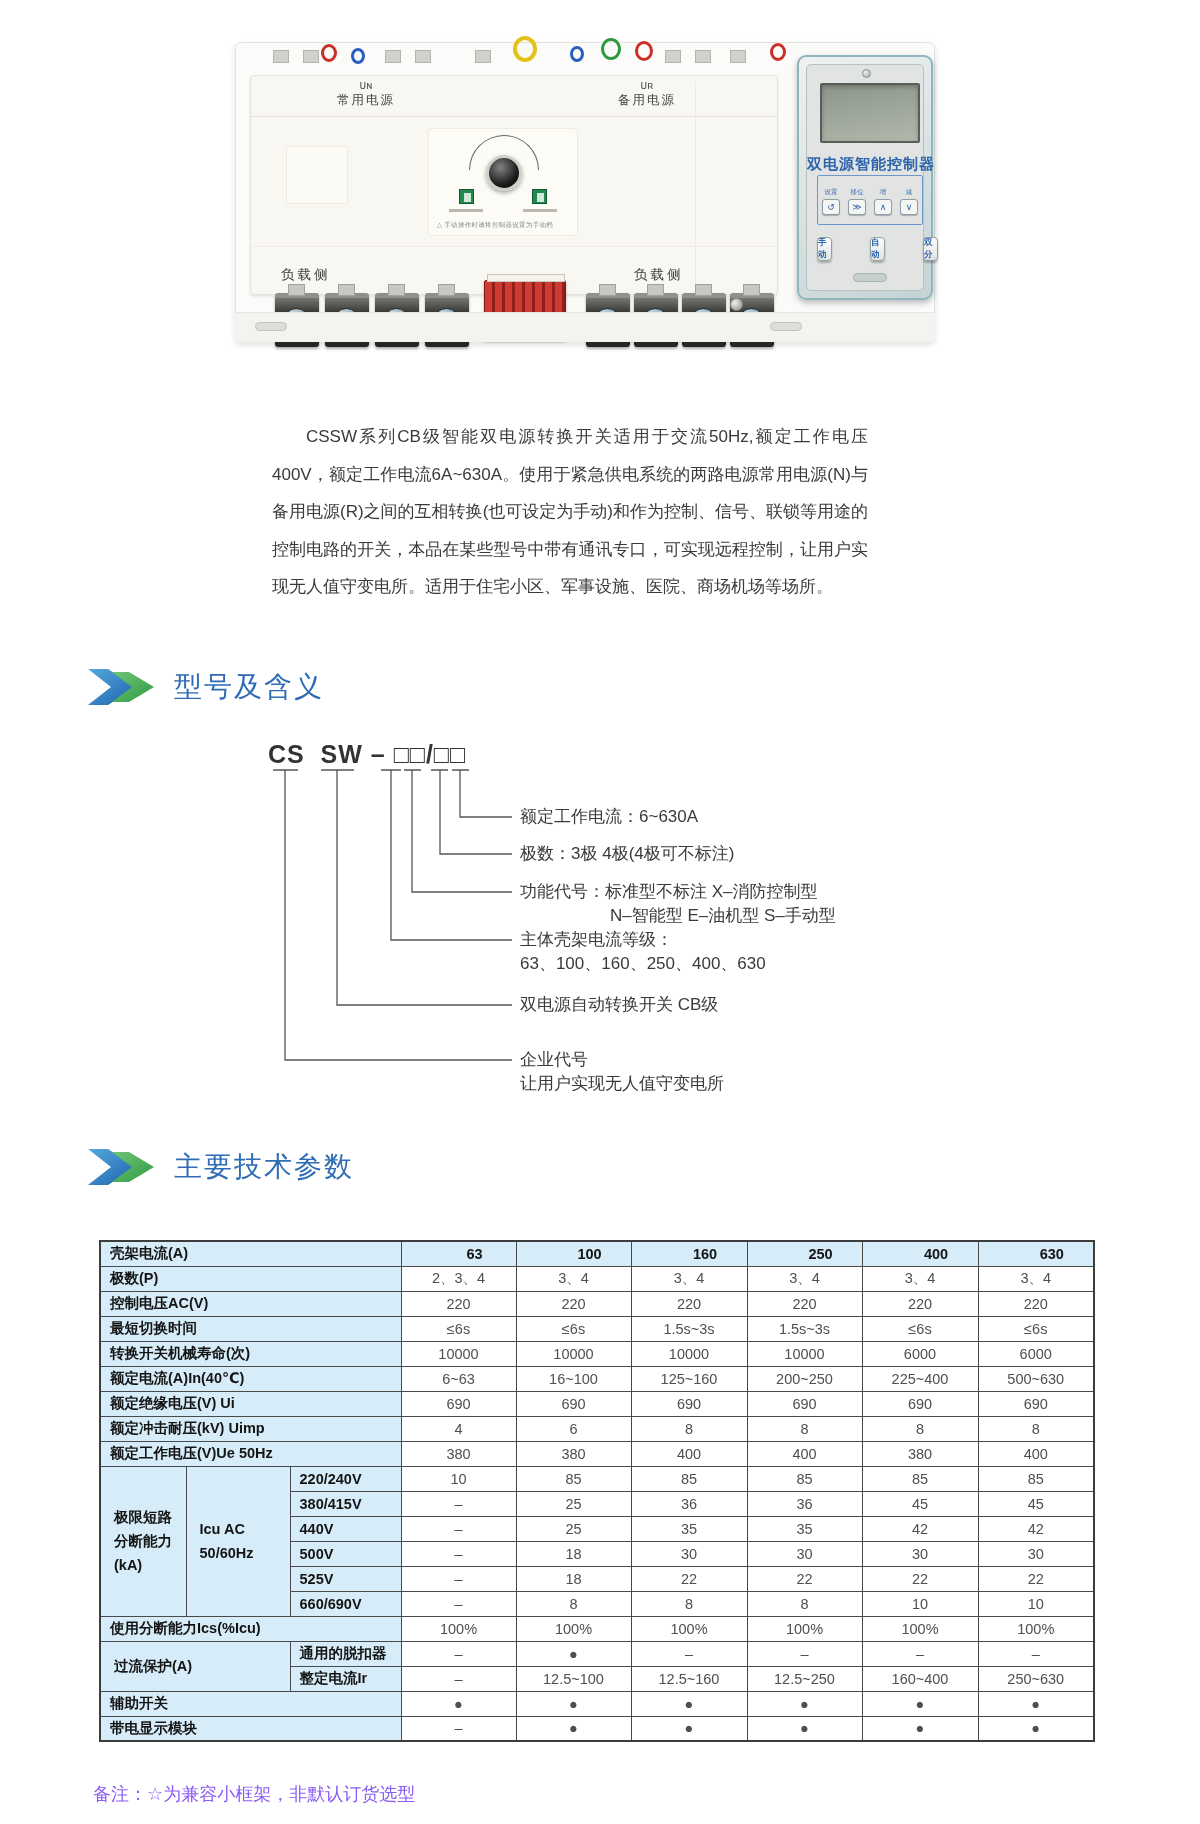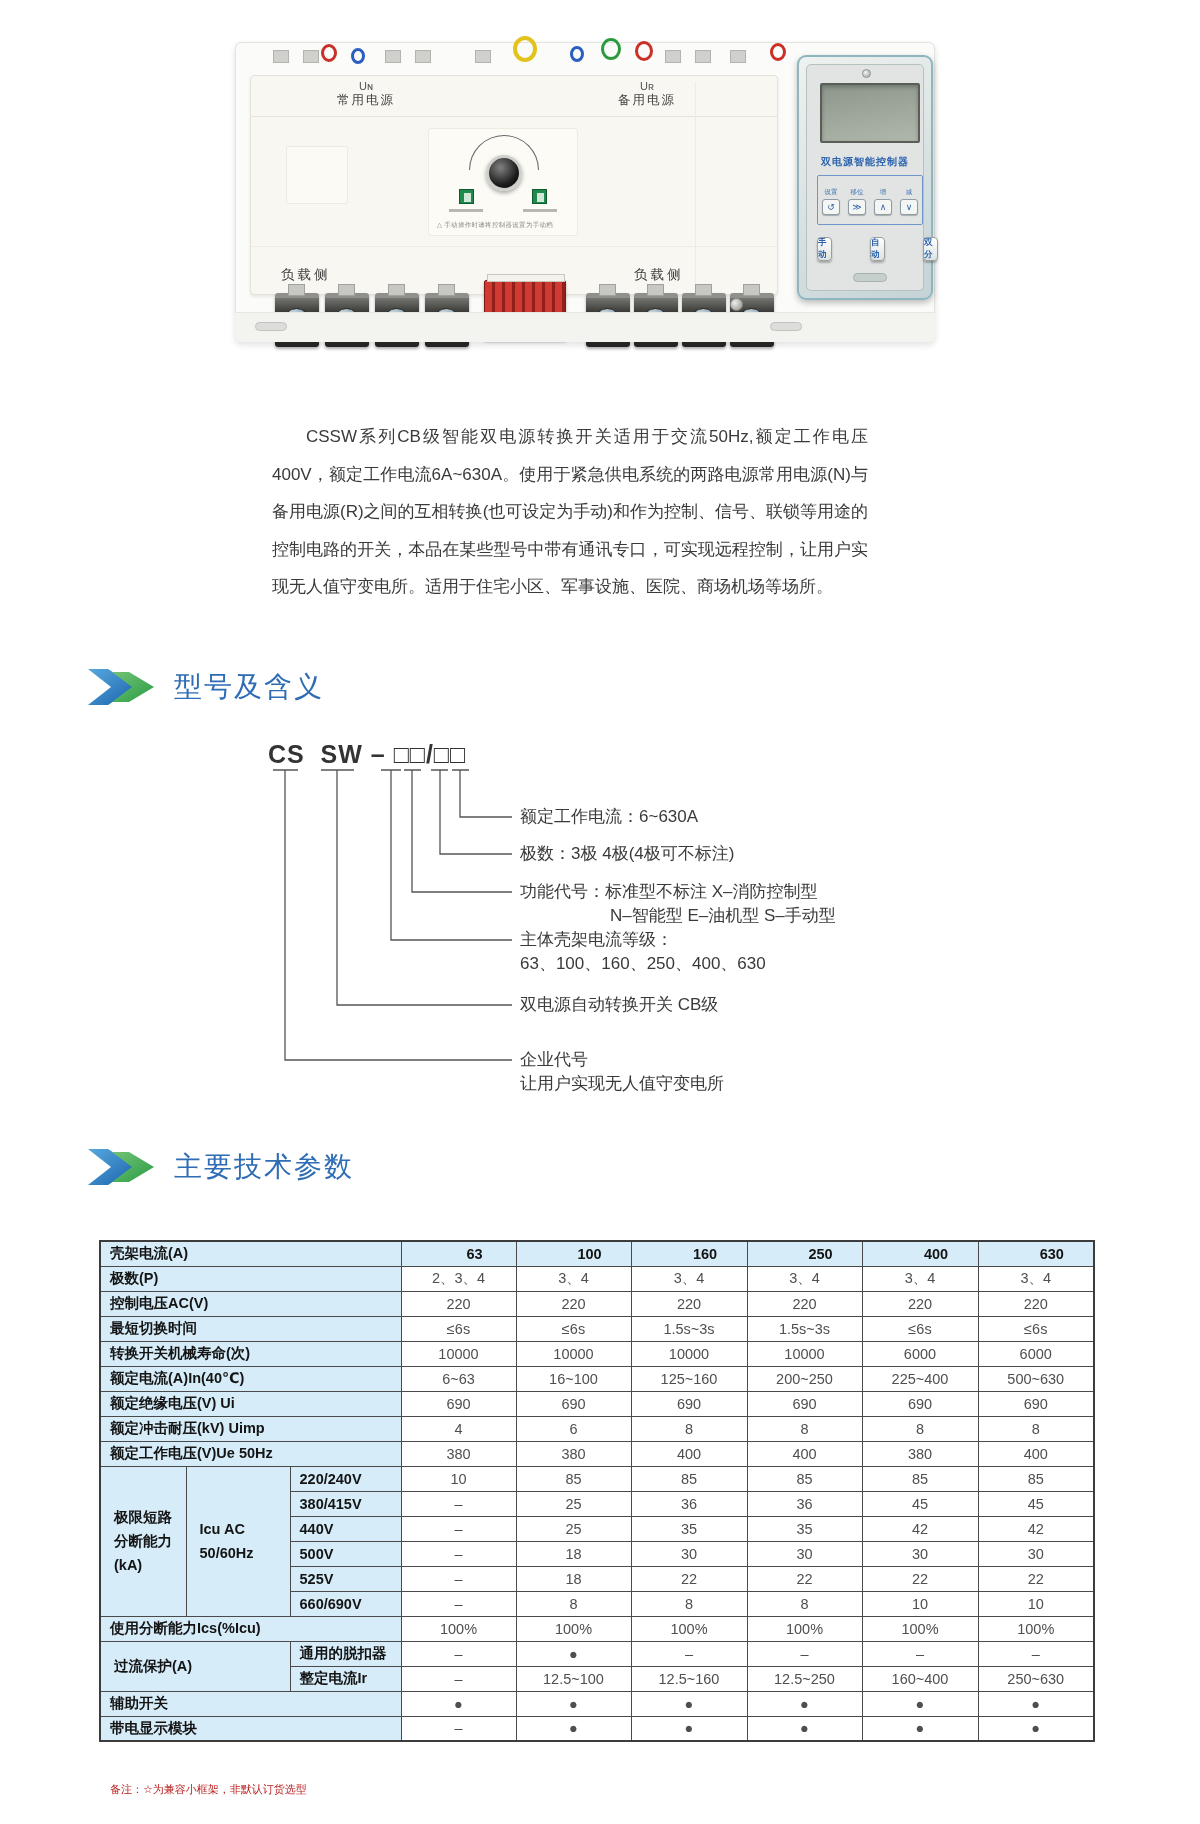--- a/index.html
+++ b/index.html
@@ -12,21 +12,21 @@
   .flange { position:absolute; left:10px; top:284px; width:700px; height:30px; background:#f3f3f0; border-radius:0 0 6px 6px; border-top:1px solid #e6e6e2; }
   .slot { position:absolute; width:32px; height:9px; background:#dddddb; border:1px solid #c2c2be; border-radius:5px; top:294px; }
   .screw { position:absolute; width:13px; height:13px; border-radius:50%; background:radial-gradient(circle at 35% 35%,#eee,#a9a9a5 70%,#7b7b77); border:1px solid #8d8d89; }
   .clamp { position:absolute; top:22px; width:16px; height:13px; background:#d0d0cc; border:1px solid #b3b3af; }
   .loop { position:absolute; border-radius:50%; background:transparent; }
 
   .switch-body { position:absolute; left:25px; top:47px; width:528px; height:220px; background:#f8f7f2; border:1px solid #e4e2da; border-radius:4px; box-shadow:0 2px 3px rgba(0,0,0,.08); }
   .band-line { position:absolute; left:0; right:0; top:40px; border-bottom:1px solid #e5e3db; }
   .seam { position:absolute; left:0; right:0; top:170px; border-bottom:1px solid #edebe3; }
   .vseam { position:absolute; top:6px; bottom:6px; left:444px; border-left:1px solid #edebe3; }
-  .src-label { position:absolute; top:4px; width:140px; text-align:center; }
+  .src-label { position:absolute; top:4px; width:140px; text-align:center;font-family:Liberation Mono, monospace; }
   .src-label .u { font-size:11px; color:#555; }
   .src-label .cn { font-size:12.5px; color:#3f3f3f; letter-spacing:2px; }
   .src-left { left:45px; } .src-right { left:326px; }
   .inset-left { position:absolute; left:35px; top:70px; width:62px; height:58px; background:#fbfaf5; border:1px solid #edebe1; border-radius:2px; }
   .center-panel { position:absolute; left:177px; top:52px; width:150px; height:108px; background:#fcfbf6; border:1px solid #eeece2; border-radius:3px; }
   .arc { position:absolute; left:40px; top:6px; width:70px; height:35px; border:1.5px solid #666; border-bottom:none; border-radius:70px 70px 0 0; }
   .knob { position:absolute; left:57px; top:26px; width:36px; height:36px; border-radius:50%; background:radial-gradient(circle at 38% 32%, #787878 6%, #1c1c1c 62%, #000); border:3px solid #cfcfc9; box-shadow:0 2px 4px rgba(0,0,0,.35); }
   .green-sq { position:absolute; top:60px; width:15px; height:15px; background:#1f8a4b; border:1px solid #0f5a30; }
   .green-sq i { position:absolute; left:4px; top:3px; width:7px; height:9px; background:#cfe8d8; display:block; }
   .gs1 { left:30px; } .gs2 { left:103px; }
@@ -39,21 +39,21 @@
   .term .tscrew { position:absolute; left:8px; top:10px; width:27px; height:27px; border-radius:50%; background:radial-gradient(circle at 35% 35%,#e9f0f3,#9fb5c2 48%,#47585f 80%); border:1px solid #2c2c2a; }
   .term .tab { position:absolute; left:13px; top:-14px; width:17px; height:12px; background:#c7c7c3; border:1px solid #a1a19d; }
   .red-block { position:absolute; left:259px; top:252px; width:82px; height:60px; background:repeating-linear-gradient(90deg,#cf3a33 0 7px,#921f1a 7px 10px); border:1px solid #7c1b16; border-radius:2px; box-shadow:0 2px 3px rgba(0,0,0,.3); }
   .red-top { position:absolute; left:2px; top:-7px; width:78px; height:8px; background:#f4f2ec; border:1px solid #c9c6bc; }
   .red-nums { position:absolute; left:3px; top:34px; width:76px; height:10px; background:#f6f4ee; border:1px solid #d8d4c8; font-size:6px; color:#5c2b26; text-align:center; line-height:9px; letter-spacing:3px; overflow:hidden; }
 
   .controller { position:absolute; left:572px; top:27px; width:136px; height:245px; background:linear-gradient(150deg,#eef2f0,#c5d3d6); border:2px solid #8db6bf; border-radius:9px; box-shadow:0 3px 6px rgba(0,0,0,.25); }
   .ctrl-panel { position:absolute; left:7px; top:7px; right:7px; bottom:7px; background:#e1e4e3; border:1px solid #b6c1c2; border-radius:5px; }
   .ctrl-screw { position:absolute; left:55px; width:9px; height:9px; border-radius:50%; background:radial-gradient(circle at 35% 35%,#f2f2f0,#9aa4a2); border:1px solid #8b9593; }
   .lcd { position:absolute; left:13px; top:18px; width:100px; height:60px; background:linear-gradient(170deg,#8d968b,#b0b8ab); border:2.5px solid #595e58; border-radius:2px; box-shadow:inset 0 2px 4px rgba(0,0,0,.25); }
-  .ctrl-title { position:absolute; left:0; right:0; top:90px; text-align:center; font-size:10px; font-weight:bold; color:#2d63ac; letter-spacing:1px; white-space:nowrap; }
+  .ctrl-title { position:absolute; left:0; right:0; top:90px; text-align:center; font-size:15px; font-weight:bold; color:#2d63ac; letter-spacing:1px; white-space:nowrap; }
   .keypad { position:absolute; left:10px; top:110px; width:106px; height:50px; border:1px solid #6f96cb; border-radius:2px; display:grid; grid-template-columns:repeat(4,1fr); align-items:center; justify-items:center; padding-top:2px; }
   .key { display:flex; flex-direction:column; align-items:center; gap:2px; }
   .key-label { font-size:6.5px; color:#3a6cb0; }
   .key-btn { width:18px; height:16px; background:#f4f6f4; border:1px solid #8d9ca7; border-radius:3px; font-size:9px; color:#2d63ac; display:flex; align-items:center; justify-content:center; box-shadow:0 1px 1px rgba(0,0,0,.25); }
   .modes { position:absolute; left:10px; top:172px; width:121px; display:flex; justify-content:space-between;gap:38px; }
   .mode-btn { width:31px; height:24px; background:linear-gradient(#ffffff,#dde2e0); border:1px solid #97a09f; border-radius:4px; font-size:8.5px; font-weight:bold; color:#2d63ac; display:flex; align-items:center; justify-content:center; box-shadow:0 2px 2px rgba(0,0,0,.25); }
   .ctrl-slot { position:absolute; left:46px; top:208px; width:34px; height:9px; background:#c5cfcb; border:1px solid #a7b1ad; border-radius:5px; }
 
   
   .intro { position:absolute; left:272px; top:418px; width:596px; font-size:17px; line-height:37.5px; color:#3a3a3a; text-align:justify; text-indent:2em; }
@@ -70,21 +70,21 @@
   .dl1 { top:805px; } .dl2 { top:842px; } .dl3 { top:880px; } .dl4 { top:928px; } .dl5 { top:993px; } .dl6 { top:1048px; }
   .dl3 .ind { padding-left:90px; }
 
   
   .spec { position:absolute; left:99px; top:1240px; width:994px; border-collapse:collapse; table-layout:fixed; border:2px solid #3c3c3c; }
   .spec td, .spec th { border:1px solid #4a4a4a; height:25px; font-size:14.5px; padding:0; overflow:hidden; white-space:nowrap; }
   .spec .lbl { background:#d6ecf8; font-weight:bold; color:#141414; text-align:left; padding-left:9px; }
   .spec th.hv { background:#d6ecf8; font-weight:bold; color:#141414; text-align:center;padding-left:32px; }
   .spec .v { text-align:center; color:#4f4f4f; background:#fff; font-weight:normal; }
   .spec .grp { vertical-align:middle; padding-left:13px; line-height:24px; }
-  .note { position:absolute; left:110px; top:1782px; font-size:11px; color:#b91c1c; }
+  .note { position:absolute; left:93px; top:1782px; font-size:18px; color:#8b5cf6; }
 </style>
 </head>
 <body>
 
 <div class="page">
 
   <div class="photo">
     <div class="plate"></div>
 
     <div class="loop" style="left:96px;top:16px;width:16px;height:18px;border:3px solid #c93028;"></div>

